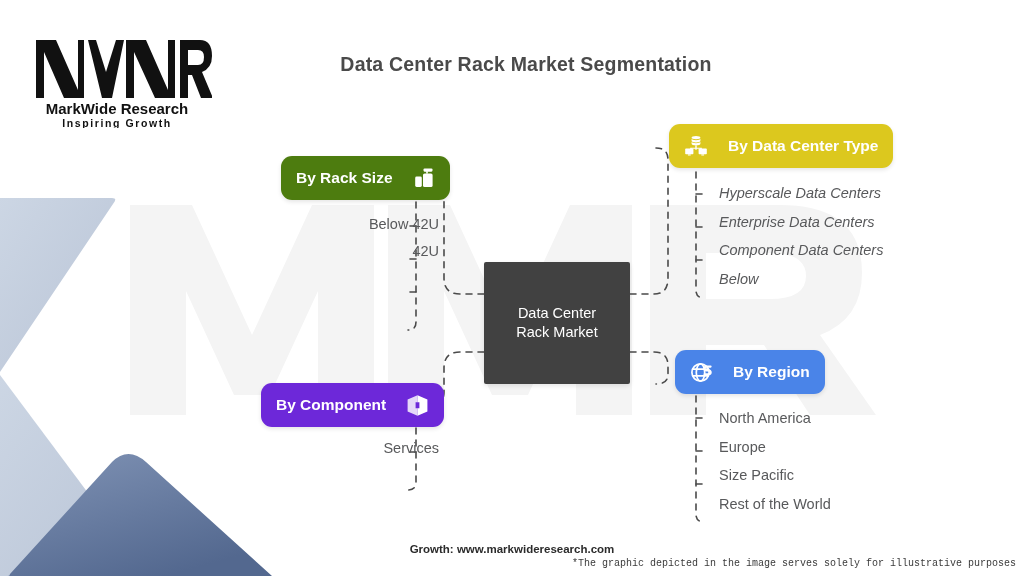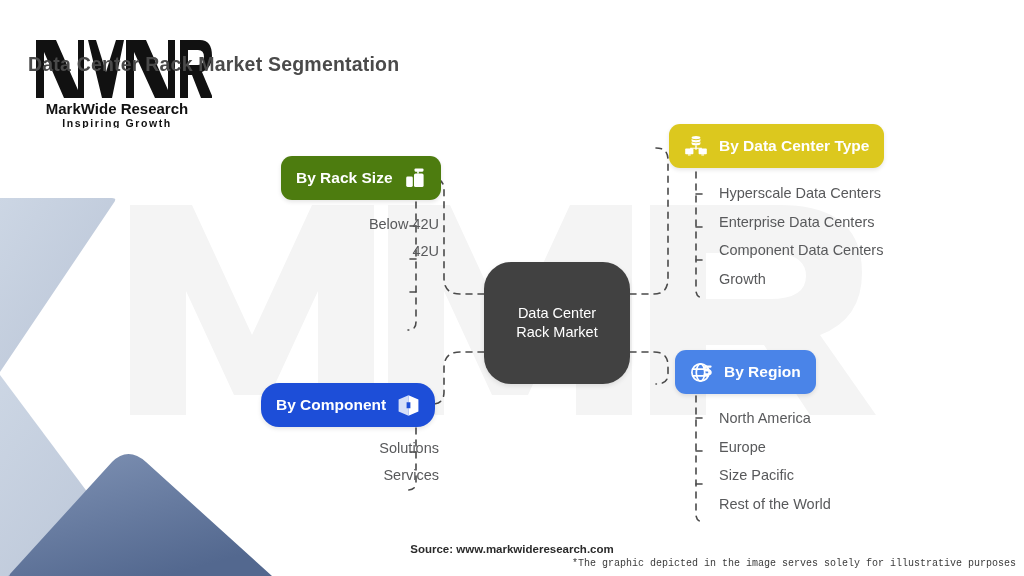--- a/index.html
+++ b/index.html
@@ -21,71 +21,72 @@
     opacity:1;
     z-index:0;
   }
 
   
   #logo { position:absolute; left:22px; top:28px; width:190px; height:100px; z-index:5; }
 
   
   #page-title {
     position:absolute; left:0; top:53px; width:1024px;
+    text-align:center;
     font-size:19.5px; font-weight:bold; color:#4a4a4a;
     letter-spacing:.2px;
     z-index:5;
     padding-left:28px;
   }
 
   
   #connectors { position:absolute; inset:0; z-index:2; pointer-events:none; }
 
   
   #hub {
     position:absolute; left:484px; top:262px;
     width:146px; height:122px;
-    background:#414141; border-radius:27px;
+    background:#414141; border-radius:2px;
     display:flex; align-items:center; justify-content:center;
     color:#ffffff; font-size:14.5px; line-height:19px; text-align:center;
     z-index:4;
     box-shadow:0 2px 5px rgba(0,0,0,.10);
   }
 
   
   .badge {
     position:absolute;
-    display:flex; align-items:center; gap:11px;
+    display:flex; align-items:center; gap:20px;
     height:44px; padding:0 15px;
     border-radius:11px;
     color:#fff; font-size:15.5px; font-weight:bold;
     white-space:nowrap;
     z-index:4;
     box-shadow:0 2px 4px rgba(0,0,0,.10);
   }
   .badge .bicon { display:flex; align-items:center; }
   #badge-rack      { left:281px; top:156px; background:#4d7c0f; }
   #badge-dctype    { left:669px; top:124px; background:#dcc81e; }
-  #badge-component { left:261px; top:383px; background:#1d4ed8;border-radius:18px; }
+  #badge-component { left:261px; top:383px; background:#6d28d9; }
   #badge-region    { left:675px; top:350px; background:#4a84e8;justify-content:space-between; }
 
   
   .leaf {
     position:absolute;
     font-size:14.5px;
     color:#58595b;
     white-space:nowrap;
     z-index:3;
   }
   .leaf-right { text-align:left; }
   .leaf-left  { text-align:right;margin-left:28px; }
 
   #leaves-rack      { left:0;     top:216px; width:411px; }
   #leaves-component { left:0;     top:440px; width:411px; }
-  #leaves-dctype    { left:719px; top:185px; }
+  #leaves-dctype    { left:719px; top:185px;font-style:italic; }
   #leaves-region    { left:719px; top:410px; }
 
   #leaves-rack .leaf-item,
   #leaves-component .leaf-item { margin-bottom:11px; }
   #leaves-dctype .leaf-item,
   #leaves-region .leaf-item { margin-bottom:12.5px; }
 
   
   #source {
     position:absolute; left:0; top:543px; width:1024px;
@@ -229,32 +230,31 @@
   </span>
   <span>By Region</span>
 </div>
 
 <div class="leaf leaf-left" id="leaves-rack">
   <div class="leaf-item">Below 42U</div>
   <div class="leaf-item">42U</div>
 </div>
 
 <div class="leaf leaf-left" id="leaves-component">
-  <div class="leaf-item">Solutions</div>
   <div class="leaf-item">Services</div>
 </div>
 
 <div class="leaf leaf-right" id="leaves-dctype">
   <div class="leaf-item">Hyperscale Data Centers</div>
   <div class="leaf-item">Enterprise Data Centers</div>
   <div class="leaf-item">Component Data Centers</div>
-  <div class="leaf-item">Growth</div>
+  <div class="leaf-item">Below</div>
 </div>
 
 <div class="leaf leaf-right" id="leaves-region">
   <div class="leaf-item">North America</div>
   <div class="leaf-item">Europe</div>
   <div class="leaf-item">Size Pacific</div>
   <div class="leaf-item">Rest of the World</div>
 </div>
 
-<div id="source">Source: www.markwideresearch.com</div>
+<div id="source">Growth: www.markwideresearch.com</div>
 <div id="disclaimer">*The graphic depicted in the image serves solely for illustrative purposes</div>
 
 </body></html>

